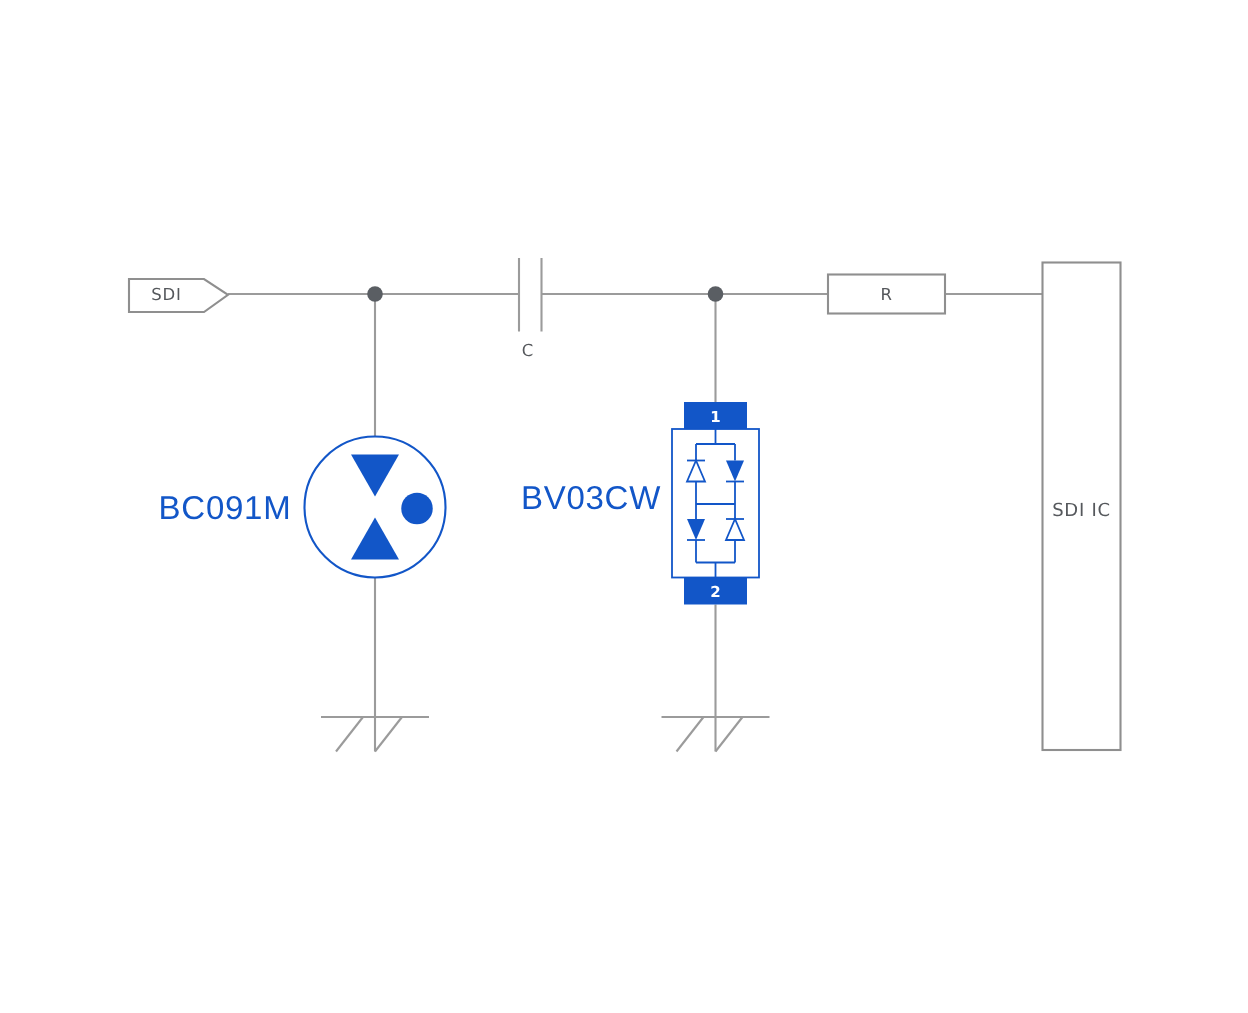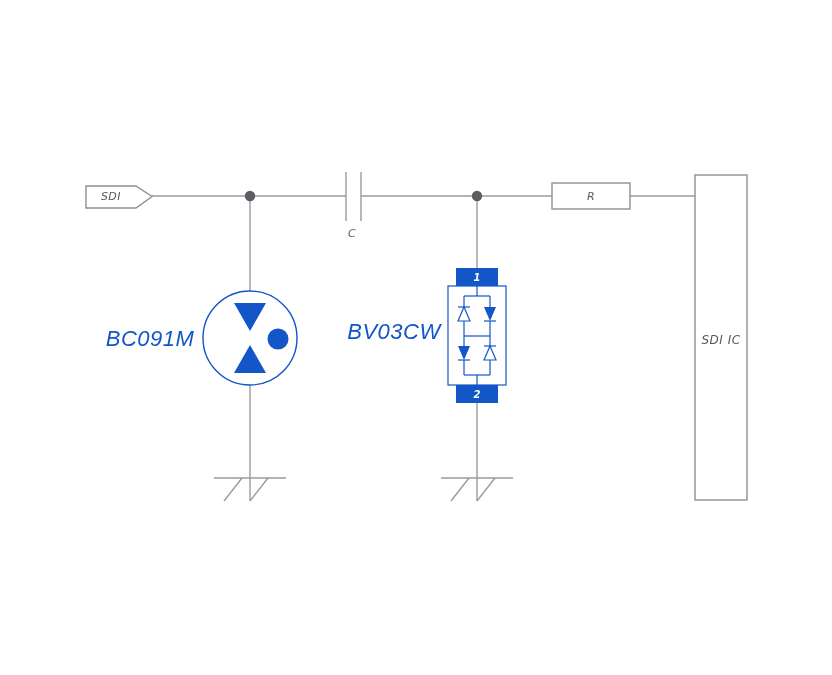--- a/index.html
+++ b/index.html
@@ -3,21 +3,20 @@
 <meta charset="utf-8">
 <style>
   html, body { margin: 0; padding: 0; background: #ffffff; }
   .stage {
     position: relative;
     width: 832px;
     height: 675px;
     background: #ffffff;
     overflow: hidden;
     font-family: "Liberation Sans", sans-serif;
-    font-style: italic;
   }
   svg { position: absolute; left: 0; top: 0; display: block; }
 
   
   .wire        { stroke: #9b9b9b; stroke-width: 1.4; fill: none; }
   .outline     { stroke: #8f8f8f; stroke-width: 1.4; fill: #ffffff; }
   .junction    { fill: #5a5e63; stroke: none; }
   .blue-stroke { stroke: #1256c8; stroke-width: 1.4; fill: none; }
   .blue-thin   { stroke: #1256c8; stroke-width: 1.2; fill: none; }
   .blue-fill   { fill: #1256c8; stroke: none; }

